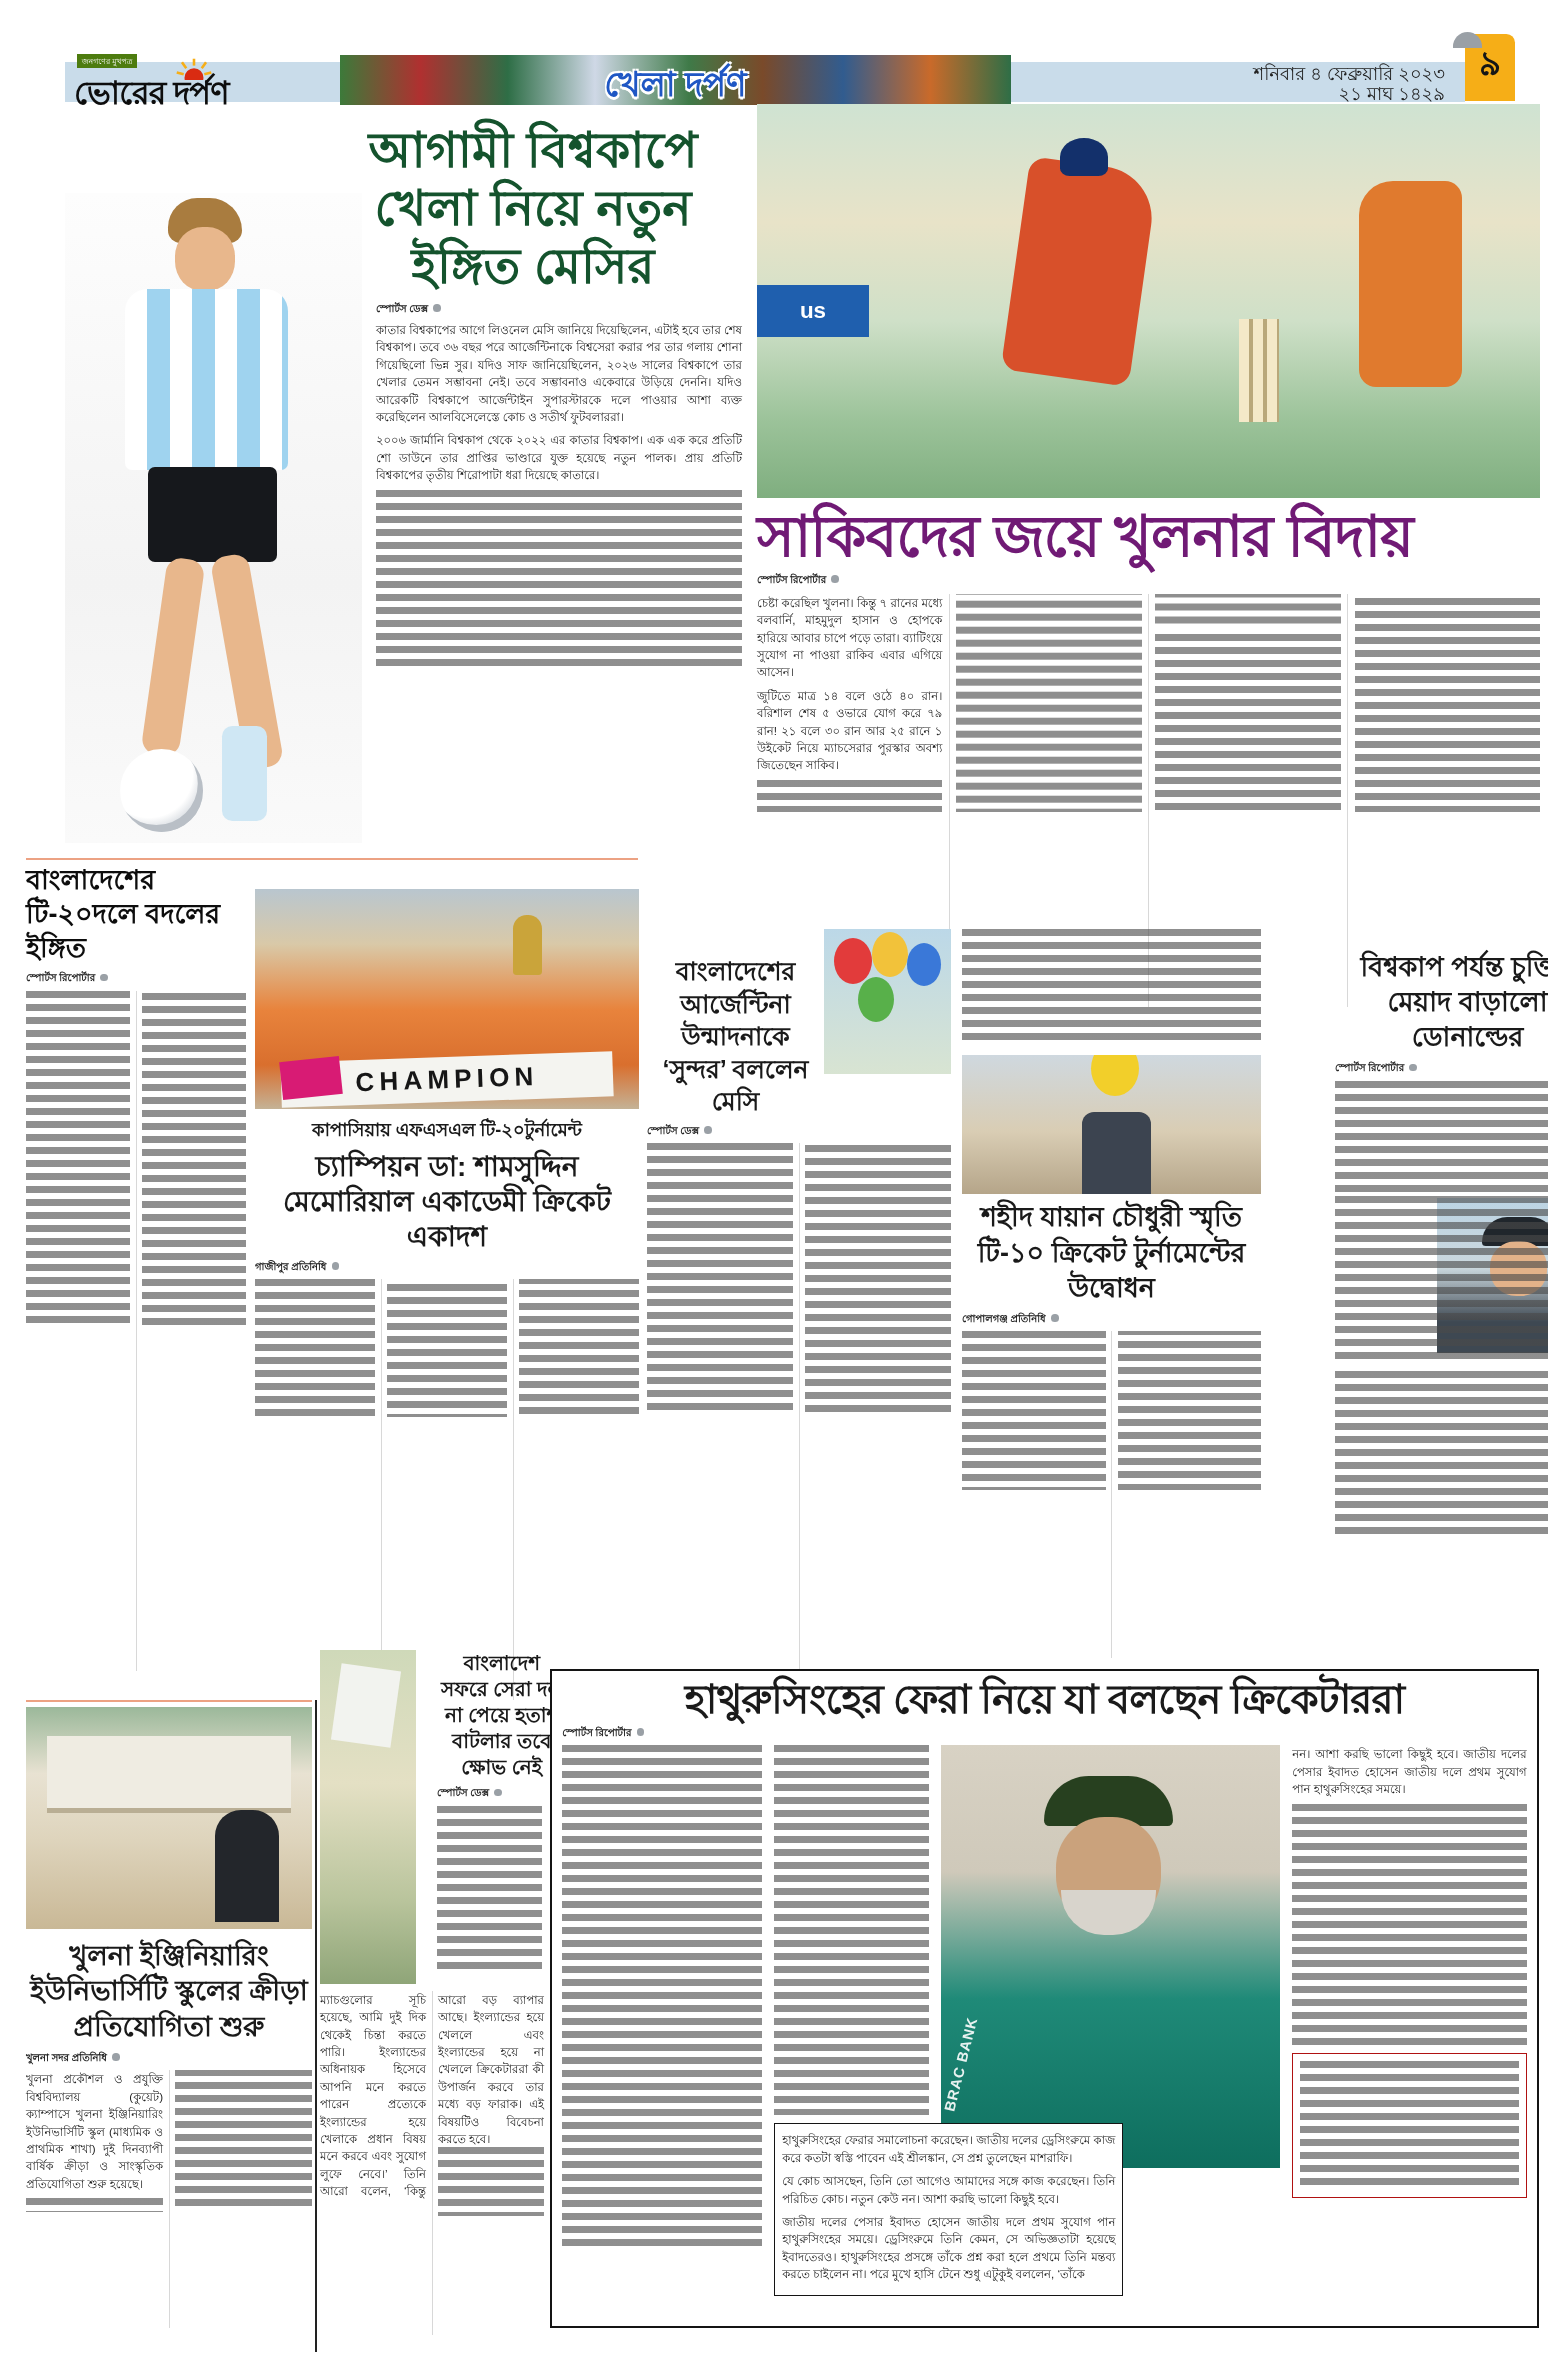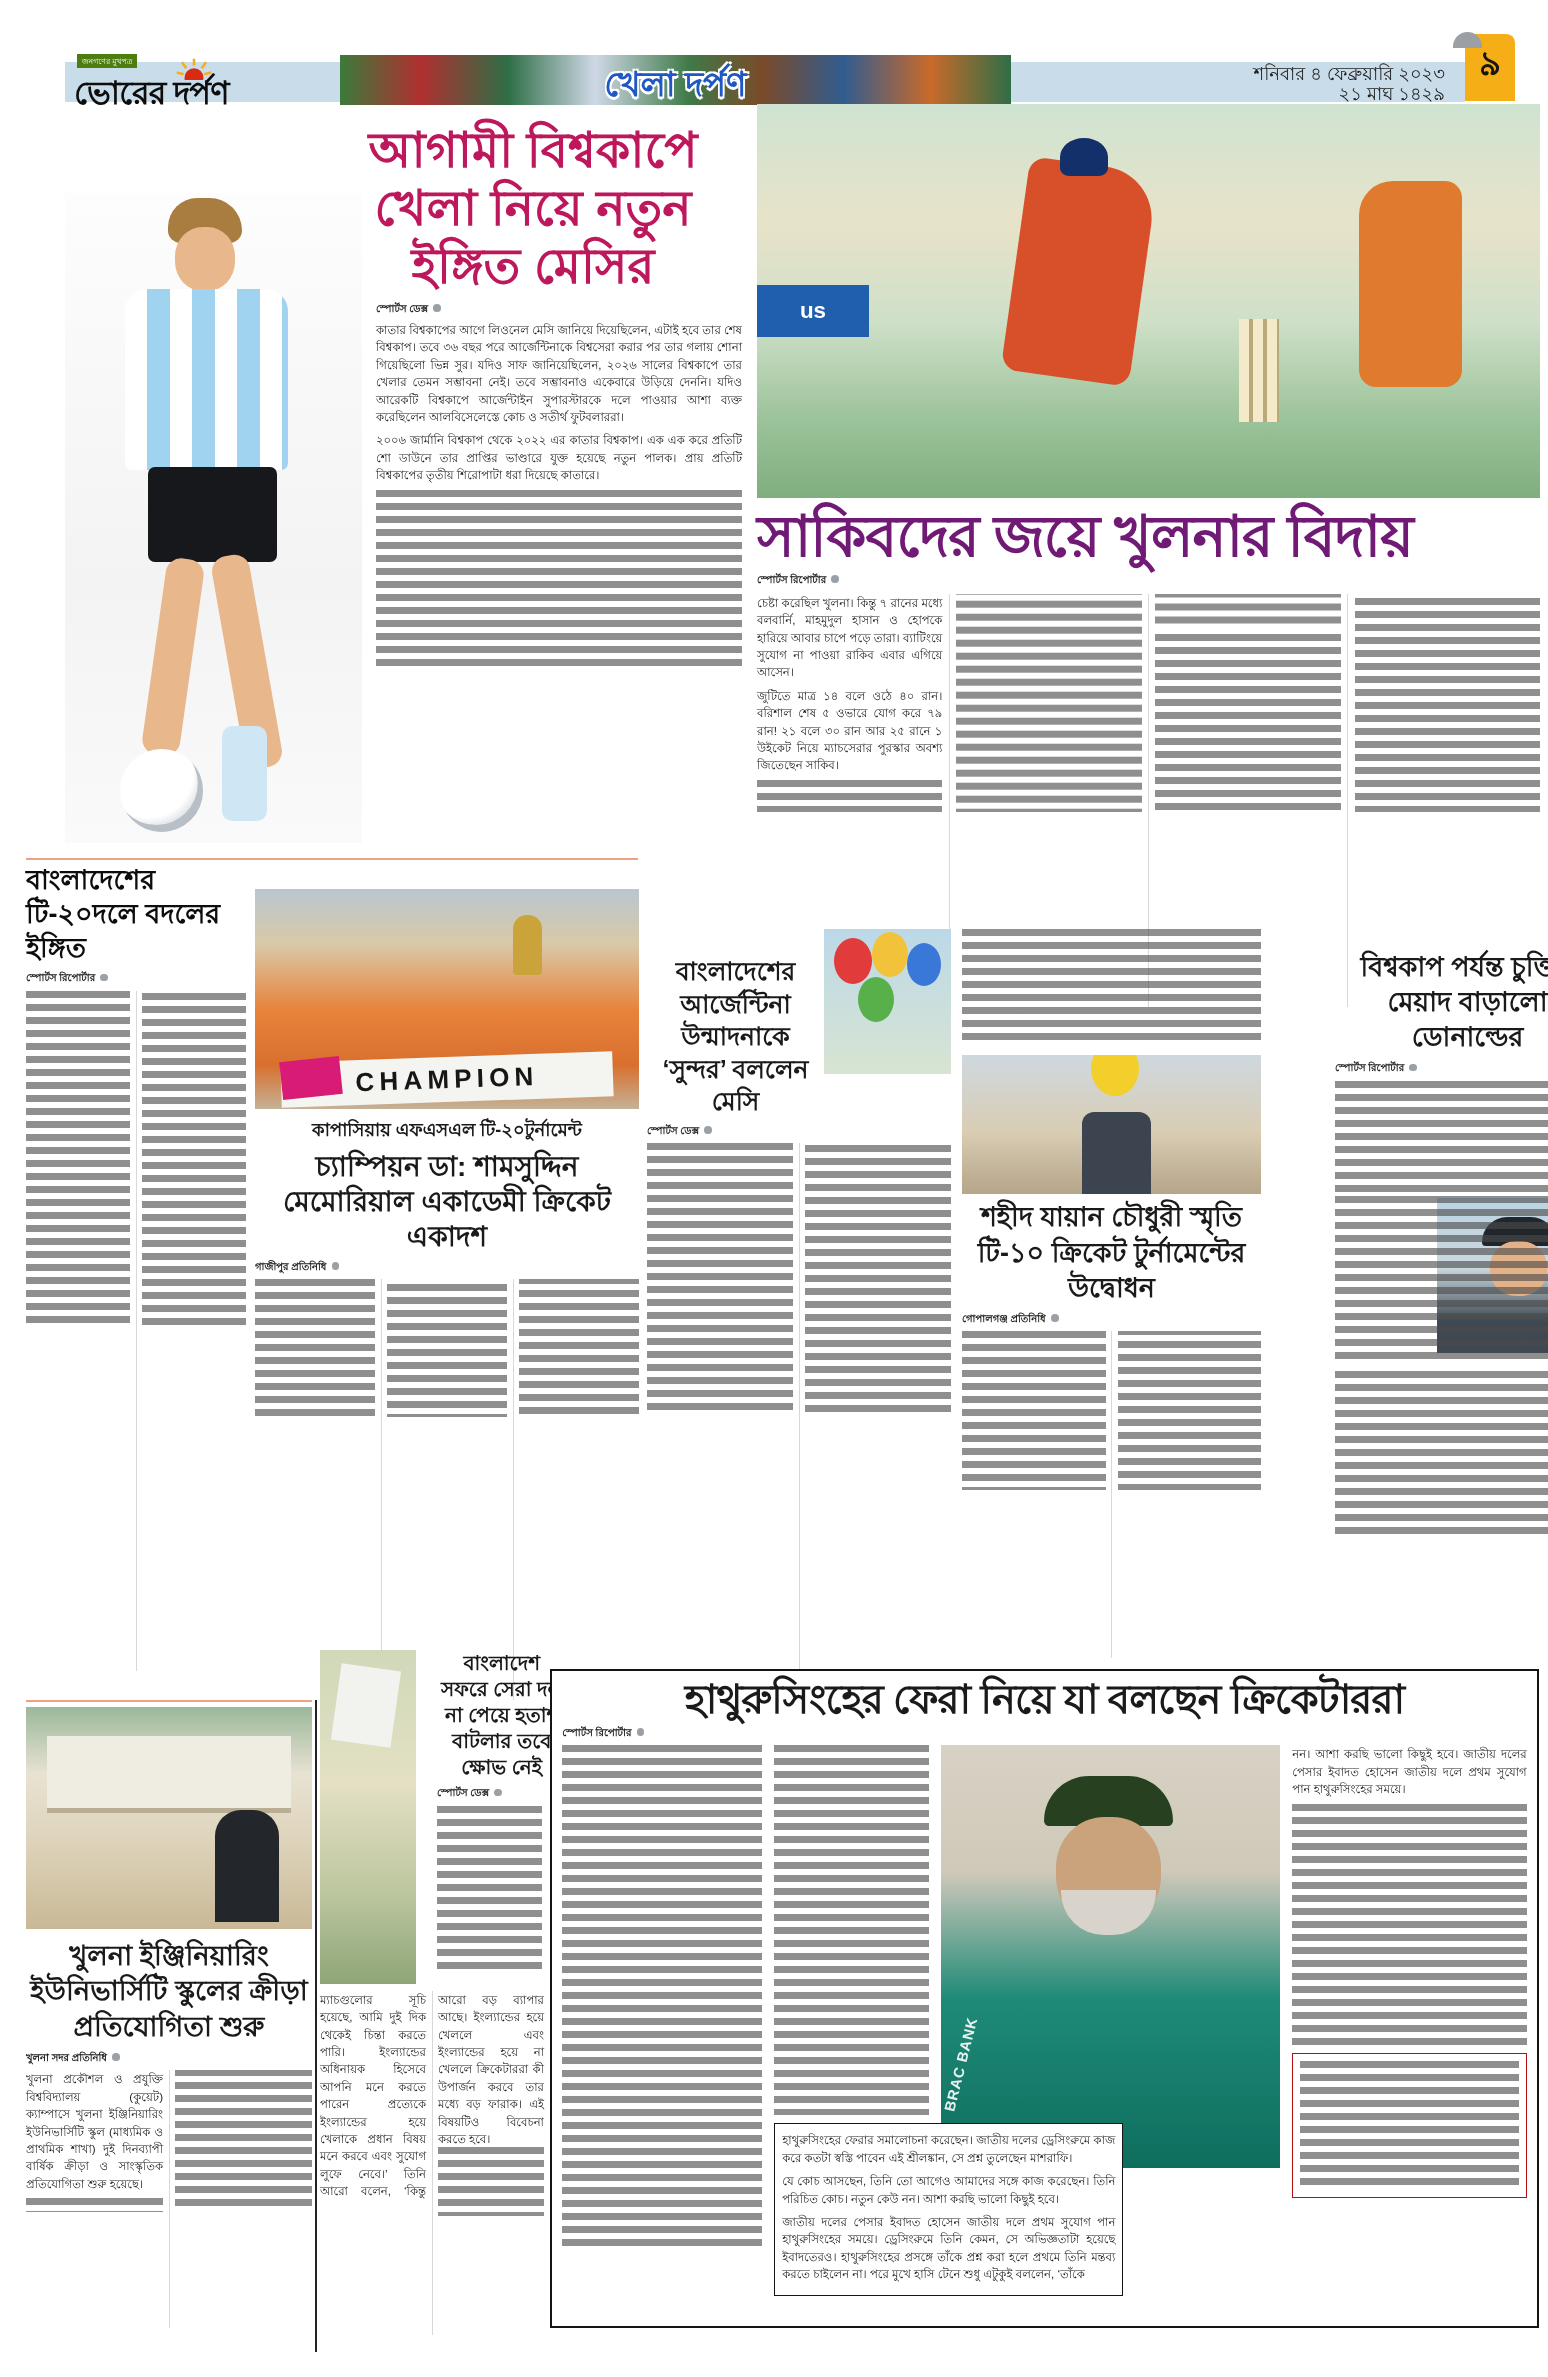--- a/index.html
+++ b/index.html
@@ -32,21 +32,21 @@
   .ph { background-image:repeating-linear-gradient(to bottom,#4a4a4a 0 6.9px,transparent 6.9px 13px); opacity:.62; }
   .cols2 { column-count:2; column-gap:12px; column-rule:0.9px solid #d8d8d8; }
   .cols3 { column-count:3; column-gap:12px; column-rule:0.9px solid #d8d8d8; }
   .cols4 { column-count:4; column-gap:13.8px; column-rule:0.9px solid #d8d8d8; }
   .hline { position:absolute; height:1.7px; background:#eca283; }
   .vline { position:absolute; width:1.7px; background:#222; }
   figure { position:relative; overflow:hidden; }
   figure .circ { position:absolute; border-radius:50%; }
   
   #a-messi { position:absolute; left:65px; top:110px; width:678px; height:741px; }
-  #a-messi .headline { margin-left:258px; text-align:center; color:#be185d; font-size:49px; font-weight:bold; line-height:1.18; padding-top:12px; }
+  #a-messi .headline { margin-left:258px; text-align:center; color:#14532d; font-size:49px; font-weight:bold; line-height:1.18; padding-top:12px; }
   #messi-photo { position:absolute; left:0; top:83px; width:297px; height:650px; background:linear-gradient(180deg,#fdfdfd 0%,#f3f3f3 60%,#fafafa 100%); }
   #messi-photo .hair { position:absolute; left:103px; top:5.2px; width:74px; height:45px; background:#a97c3f; border-radius:36px 40px 15.5px 15.5px; }
   #messi-photo .face { position:absolute; left:110px; top:34px; width:60px; height:64px; background:#e8b78c; border-radius:46%; }
   #messi-photo .jersey { position:absolute; left:60px; top:96px; width:163px; height:181px; border-radius:22.4px 22.4px 6.9px 6.9px;
     background:repeating-linear-gradient(90deg,#ffffff 0 22.4px,#9fd3ef 22.4px 45px); }
   #messi-photo .shorts { position:absolute; left:83px; top:274px; width:129px; height:95px; background:#16181c; border-radius:6.9px; }
   #messi-photo .leg1 { position:absolute; left:89px; top:365px; width:38px; height:198px; background:#e8b78c; border-radius:15.5px; transform:rotate(8deg); }
   #messi-photo .leg2 { position:absolute; left:163px; top:361px; width:38px; height:215px; background:#e8b78c; border-radius:15.5px; transform:rotate(-10deg); }
   #messi-photo .sock { position:absolute; left:157px; top:533px; width:45px; height:95px; background:#cfe7f4; border-radius:10.3px; }
   #messi-photo .ball { position:absolute; left:55px; top:556px; width:83px; height:83px; border-radius:50%;

